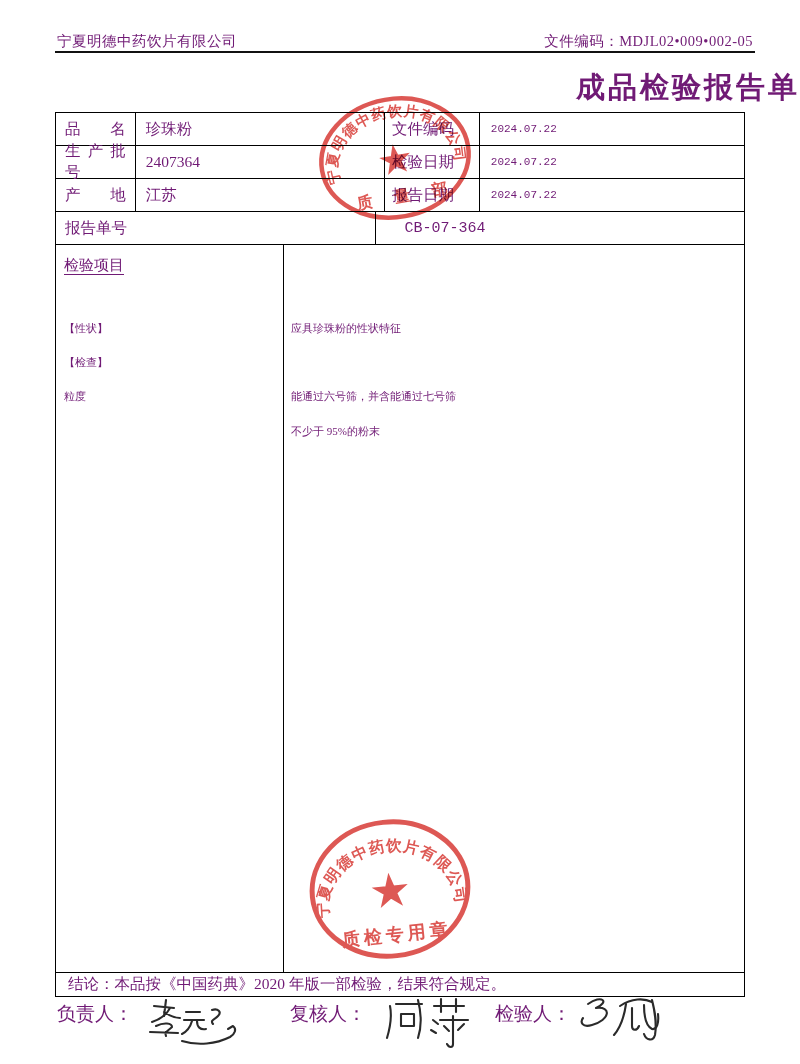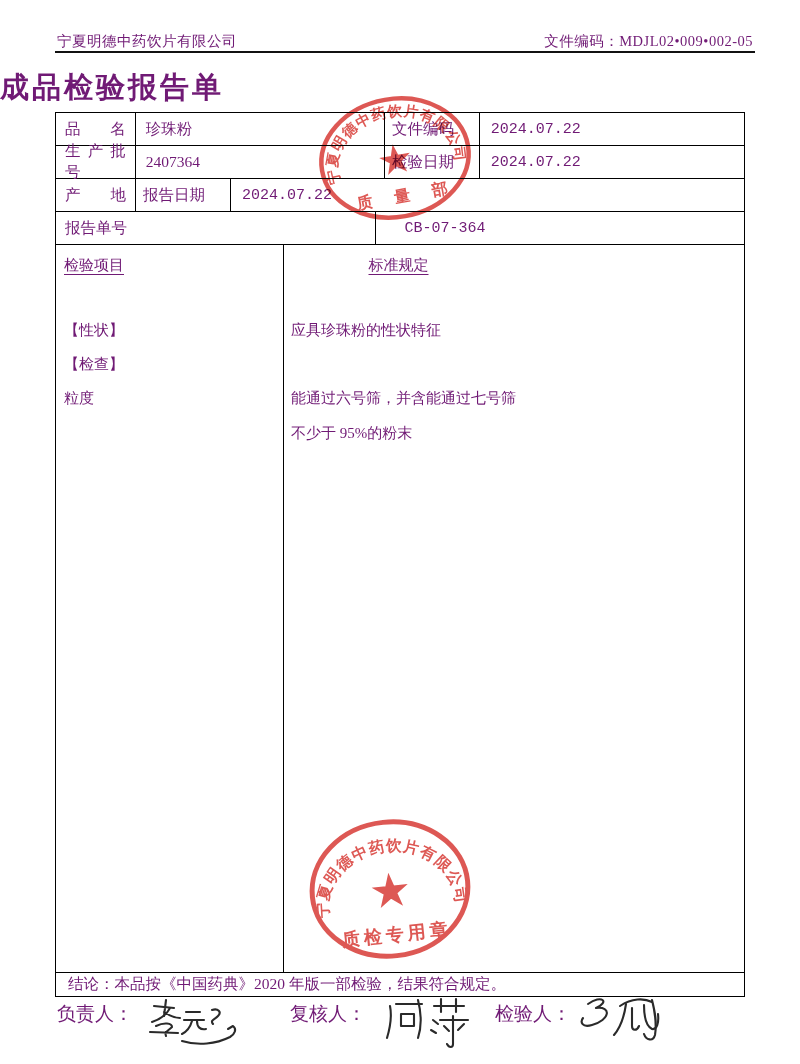--- a/index.html
+++ b/index.html
@@ -8,47 +8,47 @@
     position:relative; width:800px; height:1064px; margin:0 auto;
     background:#ffffff; overflow:hidden;
     font-family:"Liberation Serif","DejaVu Serif",serif;
     color:#701a75;
   }
   
   .hdr-left { position:absolute; left:57px; top:32px; font-size:14.5px; letter-spacing:.5px; }
   .hdr-right{ position:absolute; right:47px; top:32px; font-size:14.5px; letter-spacing:.5px; }
   .hdr-rule { position:absolute; left:55px; top:51px; width:700px; height:2px; background:#111; }
   .doc-title{
-    position:absolute; left:0; top:68px; width:100%; text-align:left;
+    position:absolute; left:0; top:68px; width:100%; text-align:right;
     font-size:29px; font-weight:bold; letter-spacing:3px;
   }
   
   .tbl { position:absolute; left:55px; top:112px; width:690px; height:885px;
          border:1.5px solid #000; display:flex; flex-direction:column; }
   .trow { display:flex; border-bottom:1px solid #000; }
   .trow:last-child { border-bottom:none; }
   .tcell { border-right:1px solid #000; font-size:15.5px; display:flex; align-items:center; }
   .tcell:last-child { border-right:none; }
   .r-info { height:33px; }
   .c-lab   { width:80px;  padding:0 9px; }
   .c-lab span { width:100%; text-align:justify; text-align-last:justify; }
   .c-val   { width:250px; padding:0 10px; }
   .c-dlab  { width:95px;  padding:0 7px; }
-  .c-dval  { width:265px; padding:0 11px; font-family:"Liberation Mono","DejaVu Sans Mono",monospace; font-size:15px; }
+  .c-dval  { width:265px; padding:0 11px; font-family:"Liberation Mono","DejaVu Sans Mono",monospace; font-size:11px; }
   .r-repno { height:33px;gap:20px; }
   .c-replab{ width:330px; padding:0 9px; }
   .c-repval{ width:360px; padding:0 9px; font-family:"Liberation Mono","DejaVu Sans Mono",monospace; font-size:15px; }
   .r-main  { height:728px; }
   .c-main  { position:relative; display:block; }
   .c-m1 { width:228px; } .c-m2 { width:229px; } .c-m3 { width:233px; }
   .col-head { position:absolute; top:11px; font-size:15px;
               text-decoration:underline; text-underline-offset:4px; }
   .col-head.left { left:8px; }
   .col-head.center { left:0; width:100%; text-align:center; }
-  .mline { position:absolute; font-size:15px; white-space:nowrap; }
+  .mline { position:absolute; font-size:11px; white-space:nowrap; }
   .r-concl { height:auto; flex:1; }
   .c-concl { width:100%; padding:0 12px; font-size:15.5px; }
   
   .sig-label { position:absolute; font-size:19px; }
   .sig-svg { position:absolute; }
   .sig-svg path { fill:none; stroke:#2a2a2a; stroke-width:2.1; stroke-linecap:round; stroke-linejoin:round; }
   
   .stamp { position:absolute; mix-blend-mode:multiply; opacity:.88; }
   .stamp text { font-family:"Liberation Serif","DejaVu Serif",serif; font-weight:bold; }
 </style>
@@ -79,38 +79,38 @@
         </div>
       <div class="tcell c-val">2407364</div>
       <div class="tcell c-dlab">检验日期</div>
       <div class="tcell c-dval">2024.07.22</div>
     </div>
 
     <div class="trow r-info">
       <div class="tcell c-lab">
           <span>产地</span>
         </div>
+      <div class="tcell c-val">江苏</div>
       <div class="tcell c-dlab">报告日期</div>
       <div class="tcell c-dval">2024.07.22</div>
     </div>
 
     <div class="trow r-repno">
       <div class="tcell c-replab">报告单号</div>
       <div class="tcell c-repval">CB-07-364</div>
     </div>
 
     <div class="trow r-main">
       <div class="tcell c-main c-m1">
         <div class="col-head left">检验项目</div>
         <div class="mline" style="left:8px; top:76px;">【性状】</div>
         <div class="mline" style="left:8px; top:110px;">【检查】</div>
         <div class="mline" style="left:8px; top:144px;">粒度</div>
       </div>
       <div class="tcell c-main c-m2">
-        <div class="col-head center">标准规定</div>
         <div class="mline" style="left:7px; top:76px;">应具珍珠粉的性状特征</div>
         <div class="mline" style="left:7px; top:144px;">能通过六号筛，并含能通过七号筛</div>
         <div class="mline" style="left:7px; top:179px;">不少于 95%的粉末</div>
       </div>
     </div>
 
     <div class="trow r-concl">
       <div class="tcell c-concl">结论：本品按《中国药典》2020 年版一部检验，结果符合规定。</div>
     </div>
   </div>

